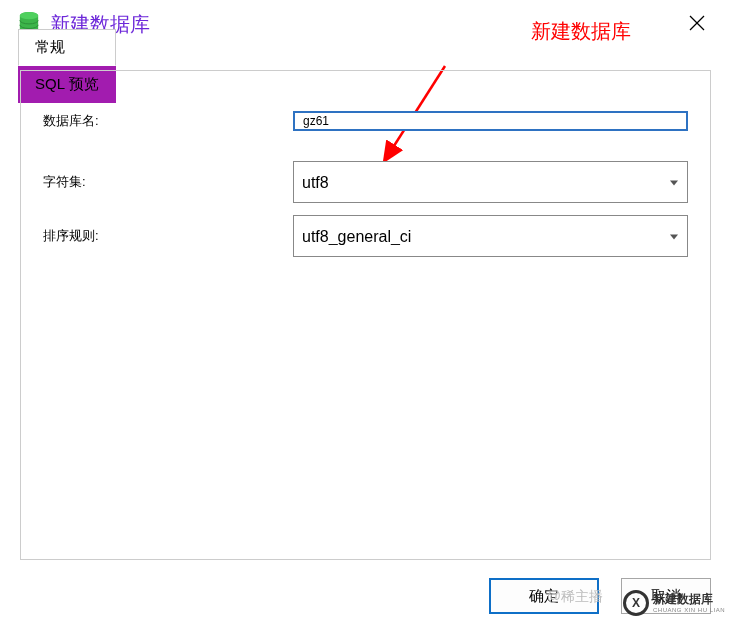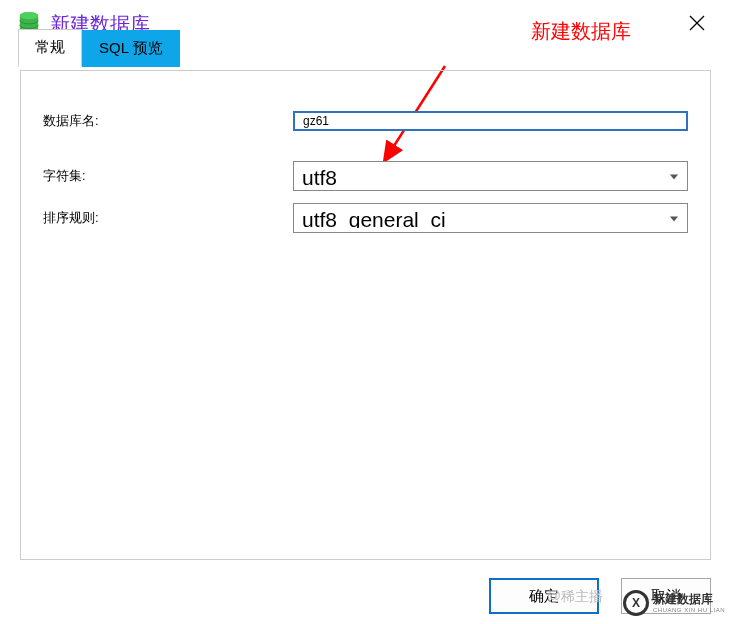--- a/index.html
+++ b/index.html
@@ -58,21 +58,22 @@
       border: 1px solid #ccc;
       border-bottom: 1px solid #fff;
       background: #fff;
       margin-top: -1px;
     }
     .tab-wrap {
       position: absolute;
       top: -18px;
       left: 18px;
       display: flex;
-      background: #0ea5e9;
+      background: #a21caf;
+      flex-direction: column;
     }
     .form-area {
       padding: 40px 22px 22px 22px;
       position: relative;
     }
     .form-row {
       display: flex;
       align-items: center;
       margin-bottom: 12px;
     }
@@ -88,23 +89,23 @@
       flex: 1;
       height: 17px;
       padding: 8px 8px;
       font-size: 12px;
       border: 2px solid #2e72c2;
       outline: none;
       font-family: inherit;
     }
     .form-select {
       flex: 1;
-      height: 30px;
+      height: 42px;
       padding: 4px 8px;
-      font-size: 21px;
+      font-size: 16px;
       border: 1px solid #888;
       background: #fff;
       appearance: none;
       -webkit-appearance: none;
       font-family: inherit;
       position: relative;
     }
     .select-wrap {
       flex: 1;
       position: relative;

